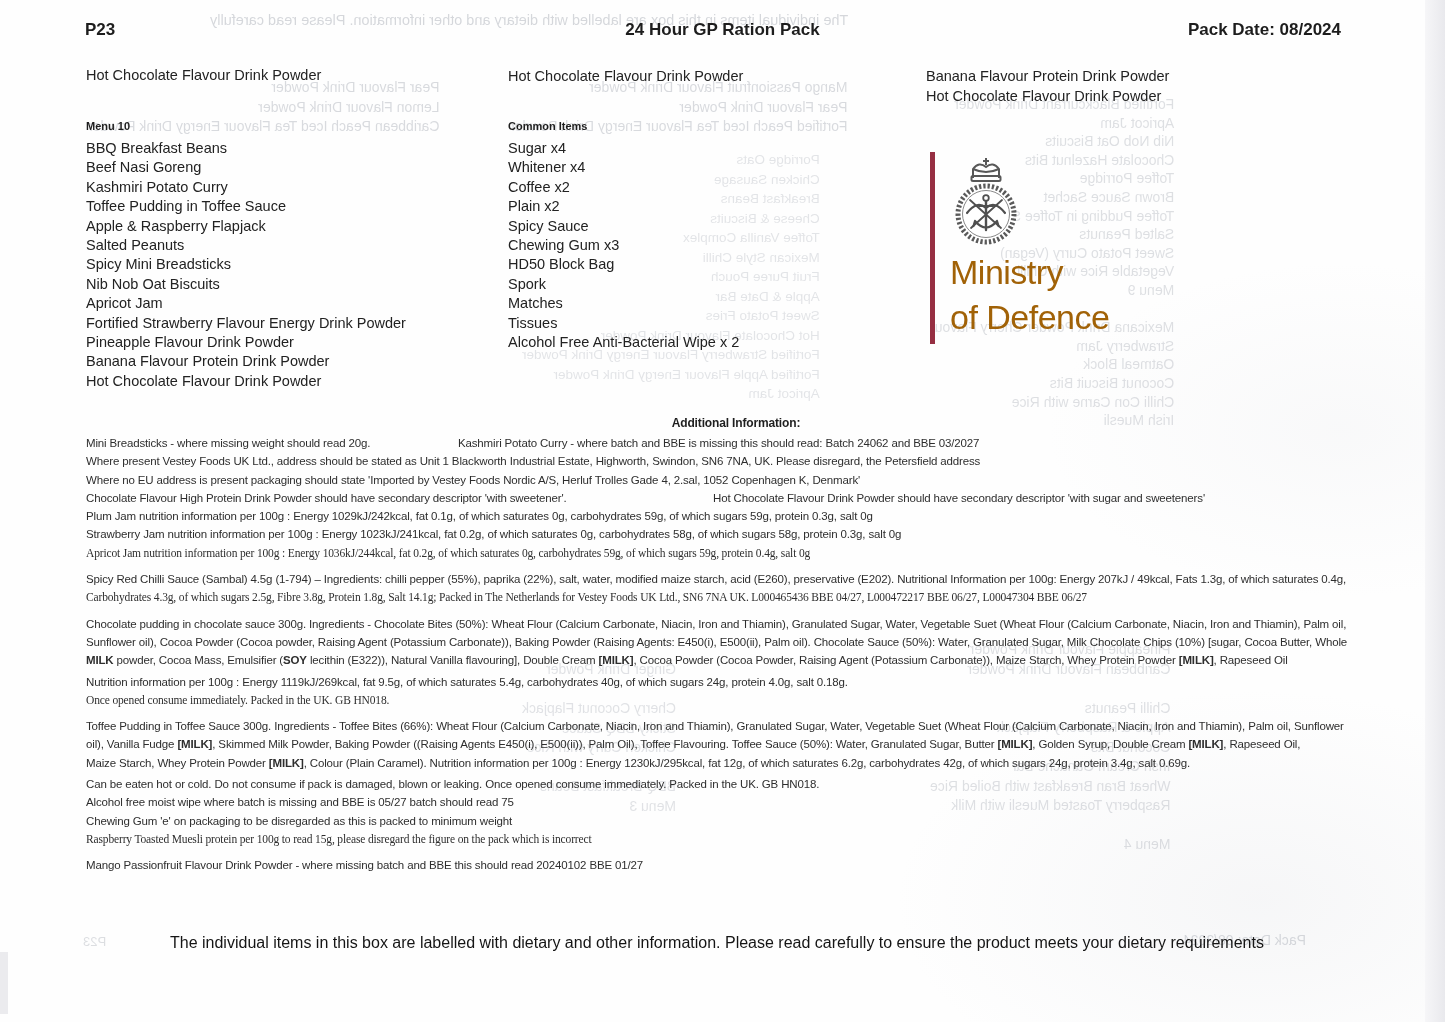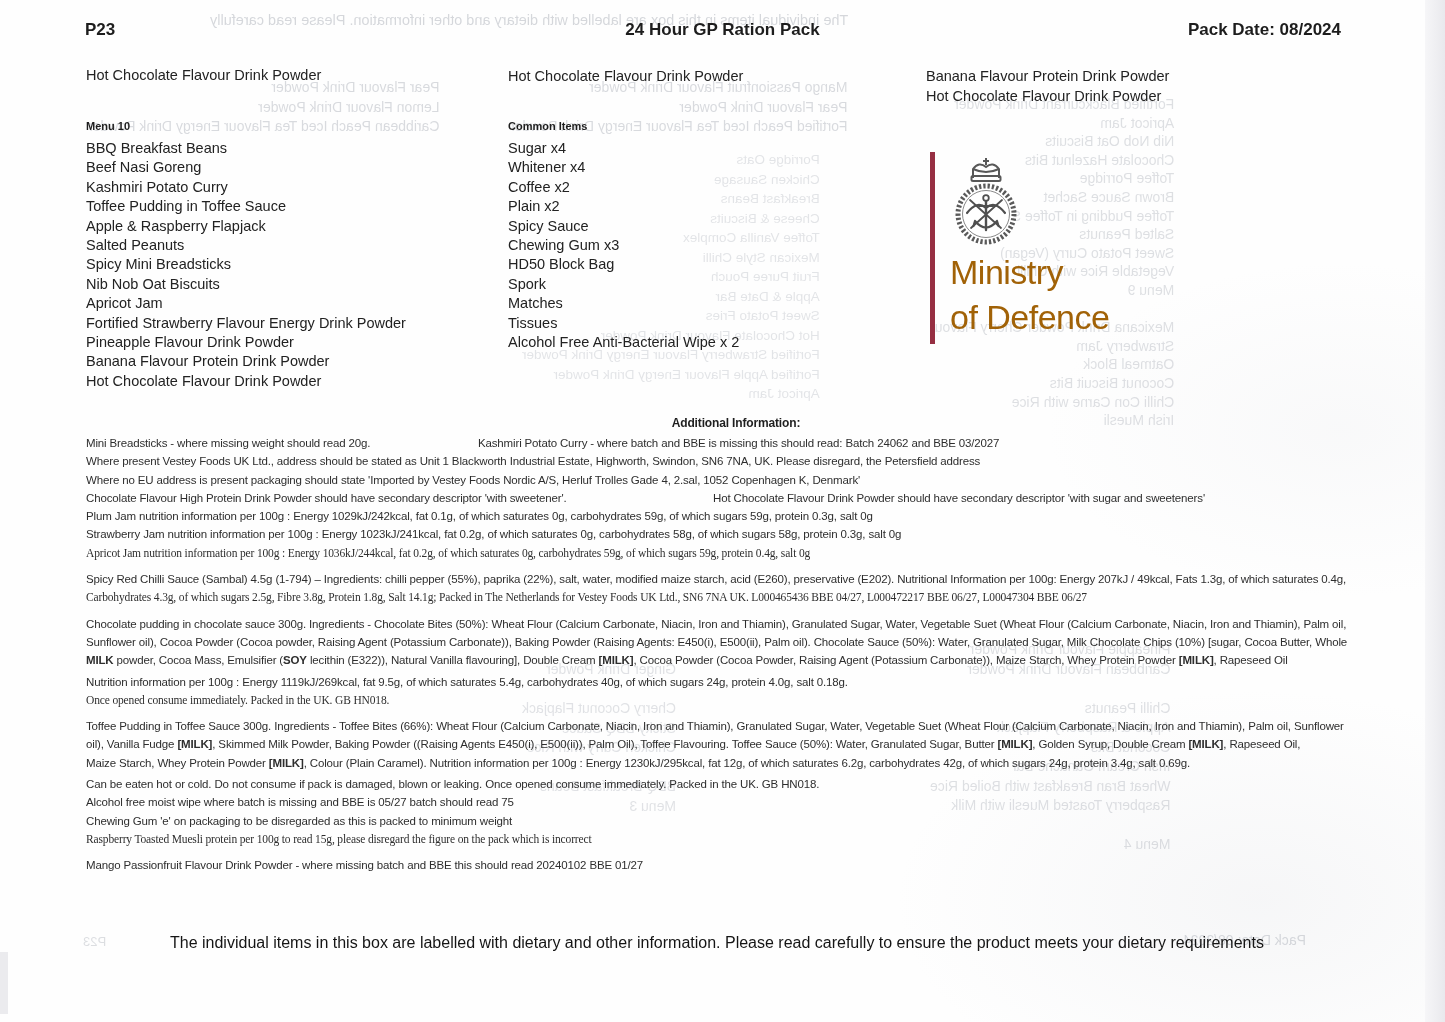--- a/index.html
+++ b/index.html
@@ -39,21 +39,21 @@
     font-family:Liberation Sans, sans-serif;
     font-size:34px;line-height:45px;color:#a16207;letter-spacing:-0.5px;white-space:nowrap;}
   
   .info{position:absolute;left:86px;top:416px;width:1300px;font-size:11.5px;
     letter-spacing:-0.15px;color:#2e2e2e;}
   .info-h{font-weight:bold;font-size:12px;color:#1f1f1f;margin-bottom:4px;text-align:center;}
   .info-line{position:relative;line-height:18.3px;white-space:nowrap;}
   .info-line.gap-after{margin-bottom:8px;font-family:Liberation Serif, serif;}
   .info-line.gap-after-small{margin-bottom:3px;}
   .seg2{position:absolute;top:0;}
-  .seg2.split-near{left:392px;text-align:right;}
+  .seg2.split-near{left:372px;text-align:right;}
   .seg2.split-far{left:627px;}
   
   .notice{position:absolute;left:170px;top:934px;font-size:16px;color:#151515;white-space:nowrap;}
   
   .ghost{position:absolute;transform:scaleX(-1);transform-origin:center;
     color:#79808e;filter:blur(0.5px);white-space:nowrap;pointer-events:none;}
   .ghost div{white-space:nowrap;}
 </style>
 </head>
 <body>

